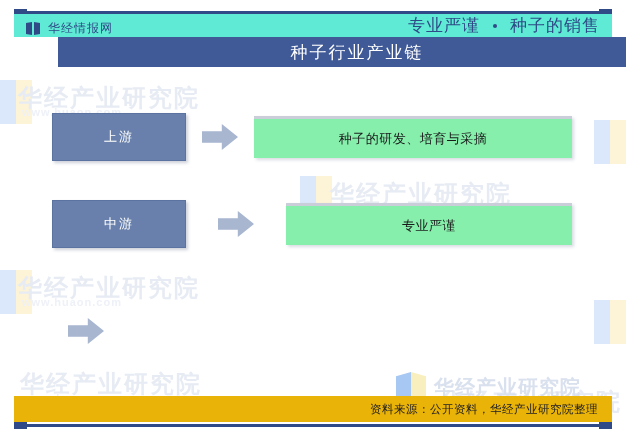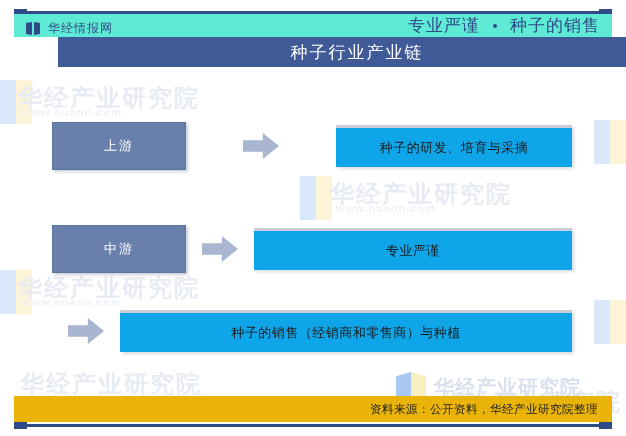--- a/index.html
+++ b/index.html
@@ -163,22 +163,22 @@
     z-index: 2;
   }
   .row {
     position: absolute;
     left: 52px;
     width: 520px;
     height: 48px;
     display: flex;
     align-items: center;
   }
-  .row-1 { top: 122px; gap: 41px; }
-  .row-2 { top: 225px; }
+  .row-1 { top: 113px; }
+  .row-2 { top: 200px; gap: 16px; }
   .row-3 { top: 307px; }
 
   .stage-box {
     width: 134px;
     height: 48px;
     background: #6880ab;
     border: 1px solid #5b7losing;
     border: 1px solid #5b73a0;
     display: flex;
     align-items: center;
@@ -204,21 +204,21 @@
     width: 36px;
     height: 26px;
     background: #a8b6d0;
     clip-path: polygon(0% 28%, 55% 28%, 55% 0%, 100% 50%, 55% 100%, 55% 72%, 0% 72%);
     filter: drop-shadow(2px 2px 2px rgba(120,130,160,0.45));
   }
 
   .desc-box {
     flex: 1 1 auto;
     height: 42px;
-    background: #0ea5e9;
+    background: #86efac;
     border-top: 3px solid #c9ced9;
     display: flex;
     align-items: center;
     justify-content: center;
     box-shadow: 2px 2px 3px rgba(120,130,155,0.28);
   }
   .desc-box .label {
     color: #1a1a1a;
     font-size: 13px;
     letter-spacing: 0.5px;
@@ -359,23 +359,20 @@
       </div>
       <div class="desc-box">
         <span class="label">专业严谨</span>
       </div>
     </div>
 
     <div class="row row-3">
       <div class="arrow-wrap">
         <div class="arrow"></div>
       </div>
-      <div class="desc-box">
-        <span class="label">种子的销售（经销商和零售商）与种植</span>
-      </div>
     </div>
 
   </div>
 
   <div class="footer-logo">
     <span class="book">
       <span class="pg-l"></span>
         <span class="pg-r"></span>
     </span>
     <span class="flabel">华经产业研究院</span>

